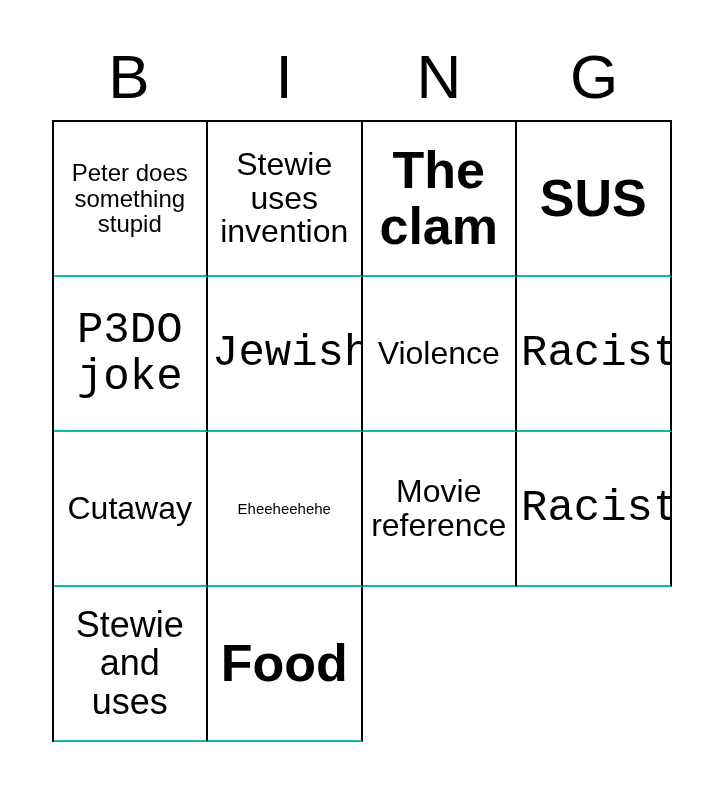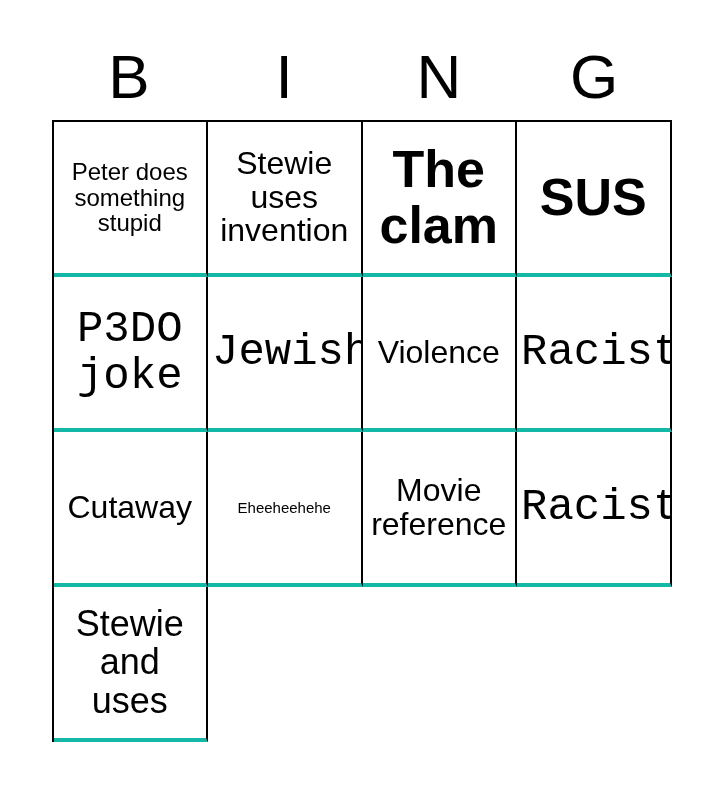--- a/index.html
+++ b/index.html
@@ -41,21 +41,21 @@
     margin: 8px auto 0 auto;
     border-left: 2px solid #000;
     border-top: 2px solid #000;
     box-sizing: border-box;
     display: grid;
     grid-template-columns: repeat(4, 1fr);
     grid-template-rows: repeat(4, 155px);
   }
   .cell {
     border-right: 2px solid #000;
-    border-bottom: 4px solid #14b8a6;
+    border-bottom: 2px solid #14b8a6;
     box-sizing: border-box;
     display: flex;
     align-items: center;
     justify-content: center;
     text-align: center;
     padding: 2px 4px;
     overflow: hidden;
   }
   .cell-text {
     display: block;
@@ -120,15 +120,18 @@
 
     <div class="cell">
       <span class="cell-text s-md">Movie reference</span>
     </div>
     <div class="cell">
       <span class="cell-text s-xl">Racist</span>
     </div>
     <div class="cell">
       <span class="cell-text s-lg">Stewie and uses</span>
     </div>
+    <div class="cell">
+      <span class="cell-text s-xxl">Food</span>
+    </div>
 
   </div>
 </div>
 
 </body></html>

